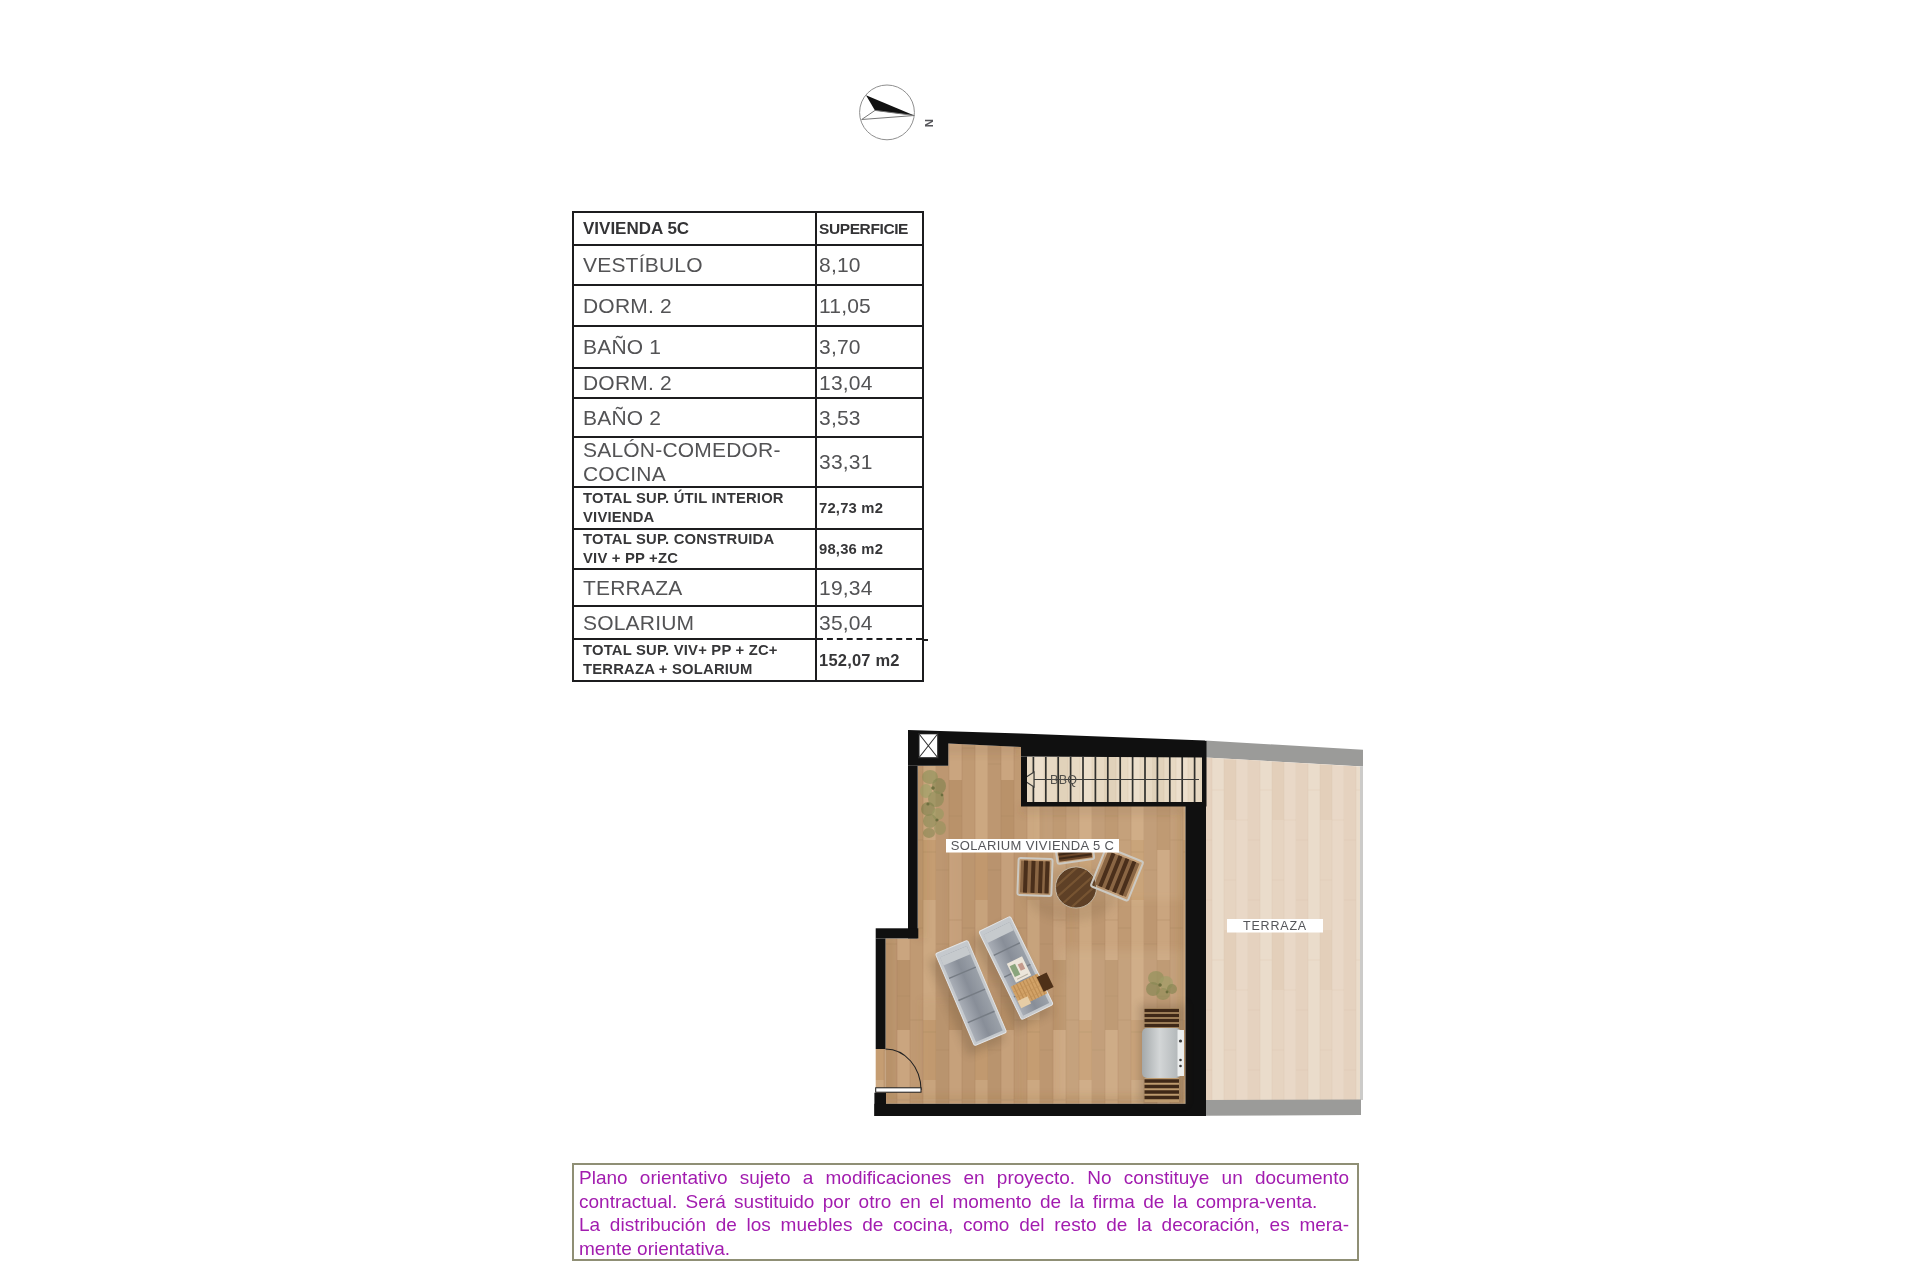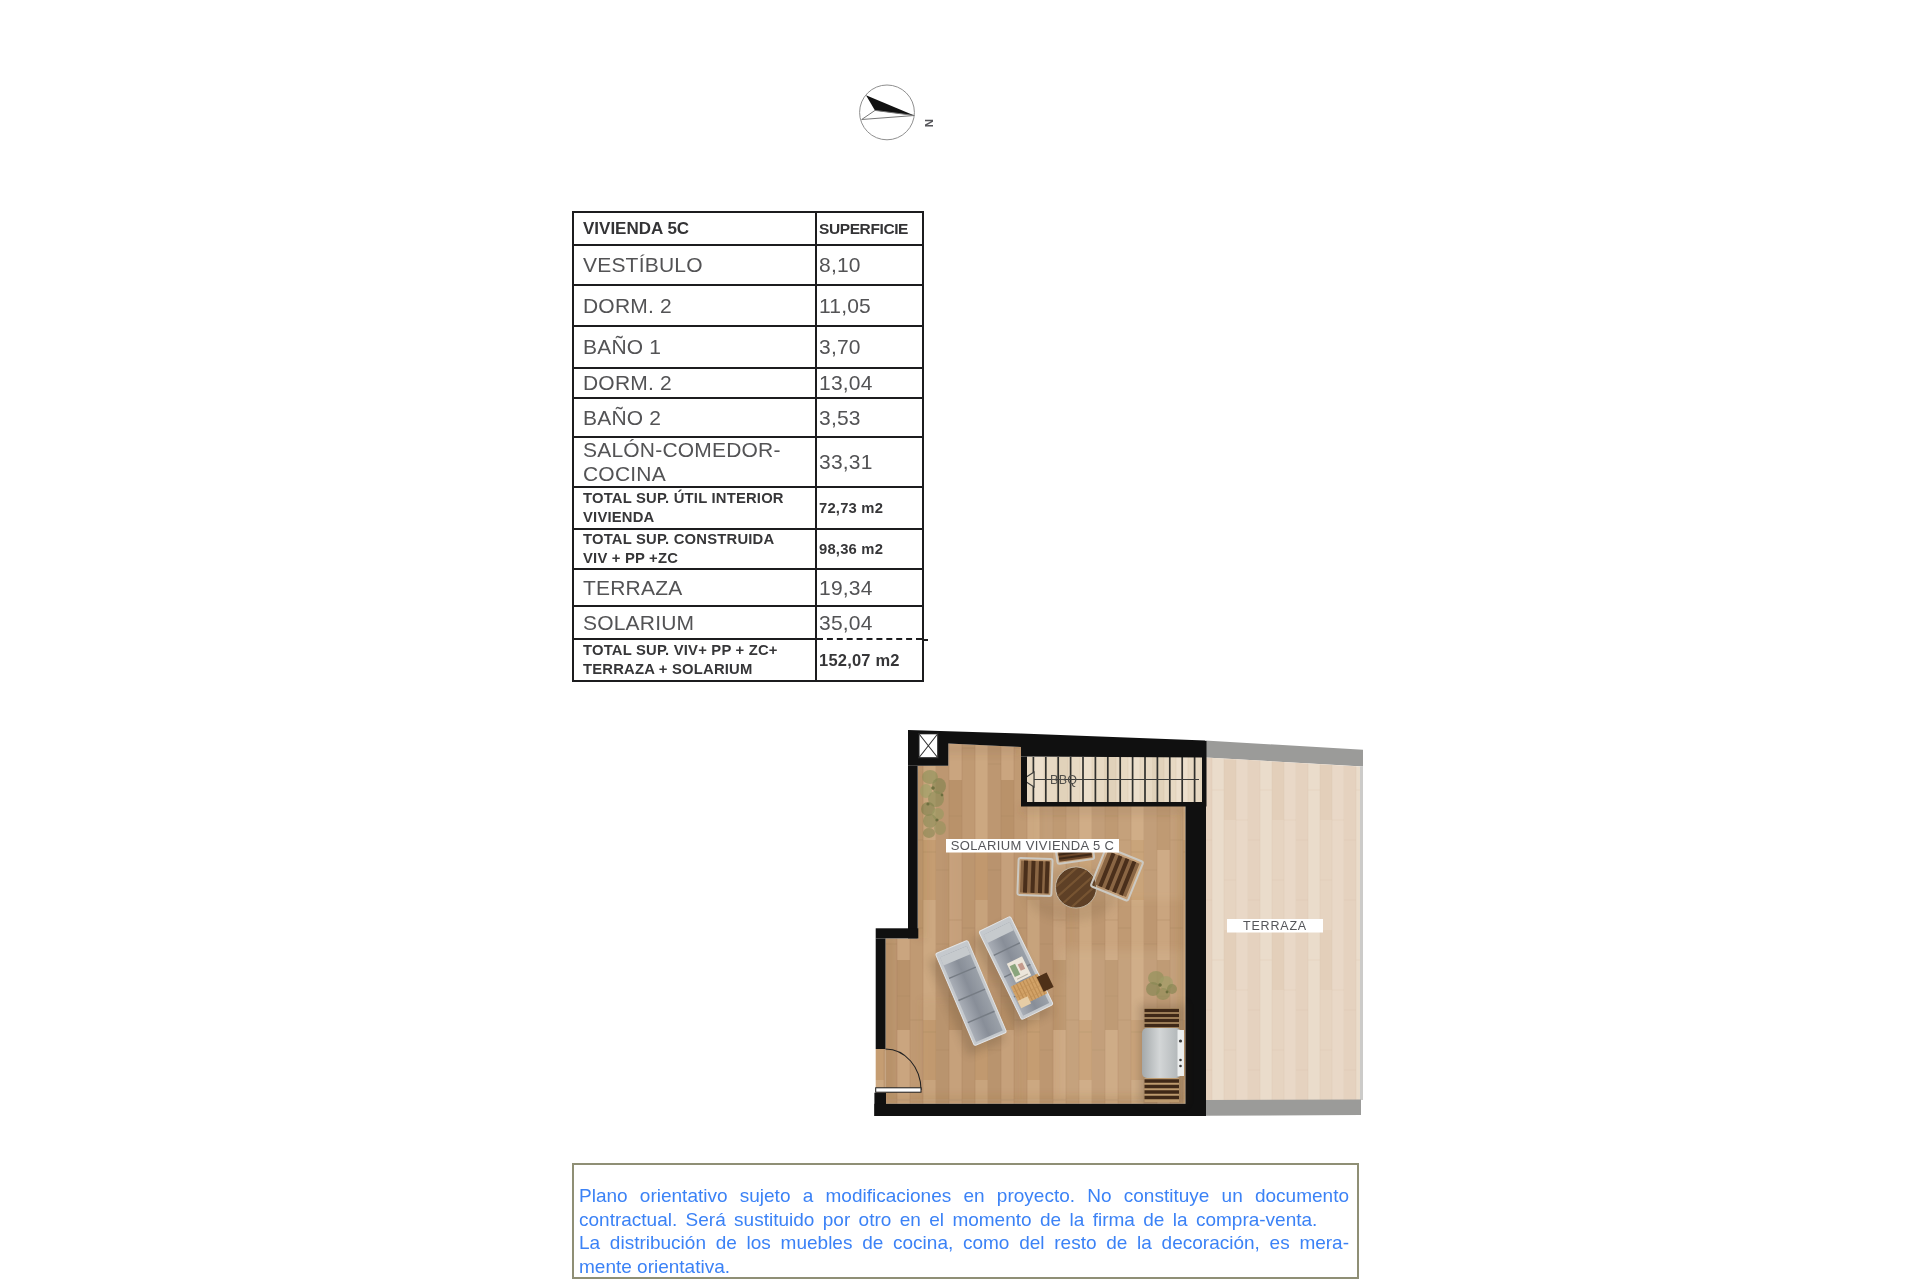--- a/index.html
+++ b/index.html
@@ -322,18 +322,18 @@
     <text x="1032.5" y="850" font-size="13" fill="#55565a" text-anchor="middle" letter-spacing="0.4">SOLARIUM VIVIENDA 5 C</text>
   </g>
 
   <g>
     <rect x="1227" y="919" width="96" height="13.5" fill="#ffffff"></rect>
     <text x="1275" y="929.5" font-size="12.5" fill="#55565a" text-anchor="middle" letter-spacing="0.8">TERRAZA</text>
   </g>
 </svg>
 
 <div class="abs" style="left:572px;top:1163px;width:778px;height:93px;border:2px solid #8f8f75;
-  font-size:19px;line-height:23.5px;color:#3b82f6;padding:19px 0 0 5px;">
+  font-size:19px;line-height:23.5px;color:#a21caf;padding:1px 0 0 5px;">
   <div class="dline jline" style="width:770px">Plano orientativo sujeto a modificaciones en proyecto. No constituye un documento</div>
   <div class="dline" style="width:770px;word-spacing:3.1px">contractual. Será sustituido por otro en el momento de la firma de la compra-venta.</div>
   <div class="dline jline" style="width:770px">La distribución de los muebles de cocina, como del resto de la decoración, es mera-</div>
   <div class="dline" style="width:770px">mente orientativa.</div>
 </div>
 
 </body></html>

